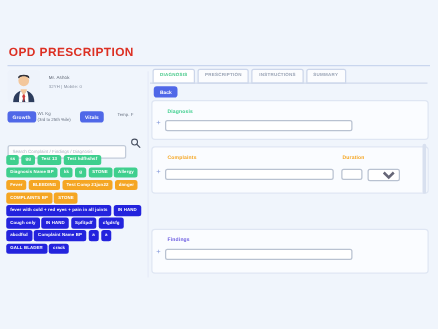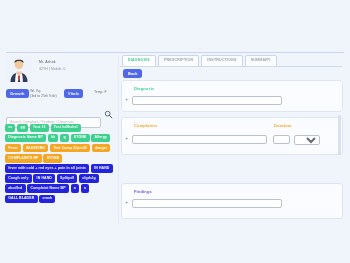--- a/index.html
+++ b/index.html
@@ -139,20 +139,21 @@
     position:absolute; right:3px; top:60px; width:3px; height:40px;
     background:#d8e0ef; border-radius:2px; cursor:pointer;
   }
   .panel-edge{ position:absolute; left:118px; top:57px; width:1px; height:165px; background:#e6ecf7; }
 </style>
 </head>
 <body>
 
 <div id="app">
 
+  <div class="page-title">OPD PRESCRIPTION</div>
   <div class="title-rule"></div>
 
   <div class="left-col">
 
     <div class="patient-row">
       <div class="avatar">
         <svg width="26" height="26" viewBox="0 0 26 26">
           <rect width="26" height="26" fill="#eef3fb"></rect>
           <circle cx="13" cy="8.6" r="4.3" fill="#f3c79c"></circle>
           <path d="M8.7 7.2 C8.7 3.6 17.3 3.6 17.3 7.2 L17.3 5.4 C17.3 3.2 8.7 3.2 8.7 5.4 Z" fill="#2b2b33"></path>

